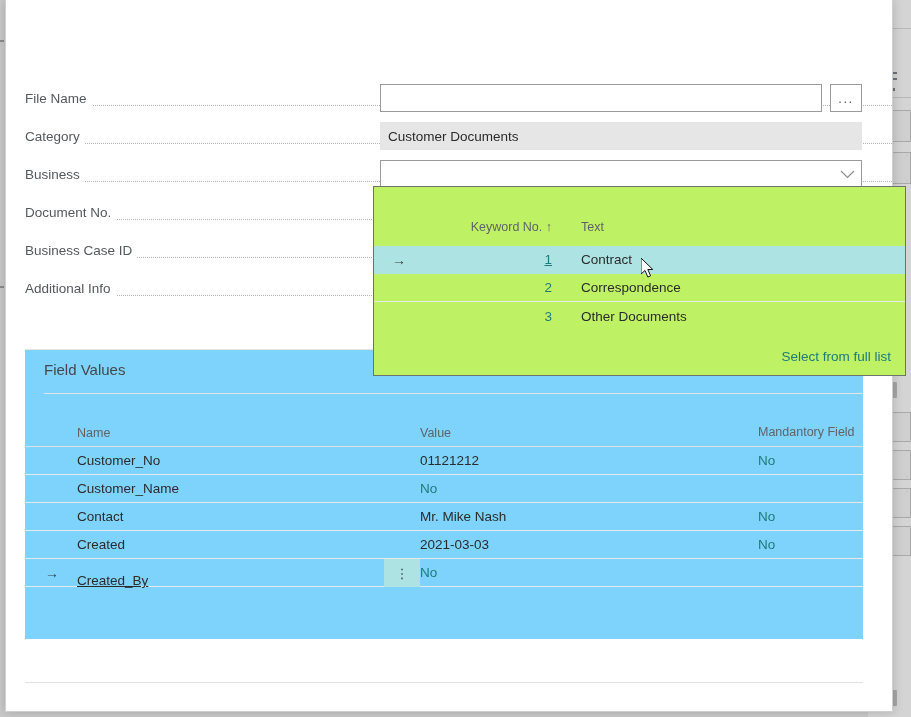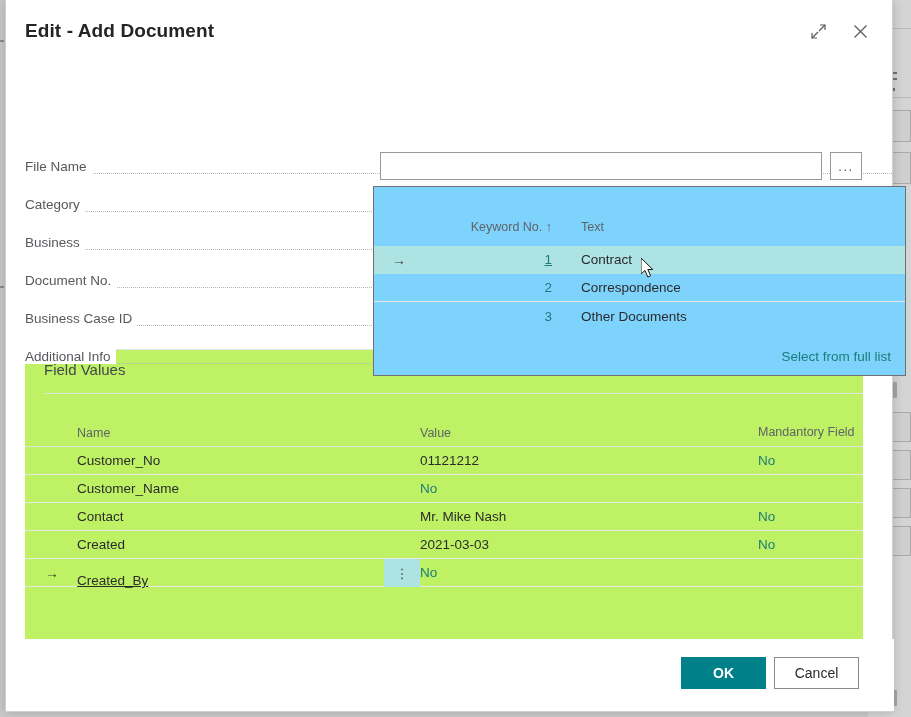--- a/index.html
+++ b/index.html
@@ -174,21 +174,21 @@
     align-items: center;
   }
 
   
   #dropdown {
     position: absolute;
     left: 373px;
     top: 186px;
     width: 533px;
     height: 190px;
-    background: #7dd3fc;
+    background: #bef264;
     border: 1px solid #707070;
     z-index: 50;
   }
   .dd-head {
     position: absolute;
     left: 0; right: 0;
     top: 27px;
     height: 26px;
     display: flex;
     align-items: center;
@@ -259,21 +259,21 @@
     pointer-events: none;
   }
 
   
   #fieldvalues {
     position: absolute;
     left: 19px;
     top: 349px;
     width: 838px;
     height: 290px;
-    background: #bef264;
+    background: #7dd3fc;
     border-top: 1px solid #e2e4e6;
   }
   .fv-title {
     position: absolute;
     left: 19px;
     top: 11px;
     font-size: 15px;
     color: #44484d;
   }
   .fv-sep {
@@ -401,39 +401,20 @@
   <div class="bd-box" style="left:880px; top:488px; width:31px; height:30px;"></div>
   <div class="bd-box" style="left:880px; top:526px; width:31px; height:30px;"></div>
   <div class="bd-scroll" style="left:888px; top:382px; width:9px; height:16px;"></div>
   <div class="bd-scroll" style="left:888px; top:690px; width:9px; height:16px;"></div>
   <div class="bd-dark" style="left:0px; top:40px; width:4px; height:2px; background:#8c8c8c;"></div>
   <div class="bd-dark" style="left:0px; top:286px; width:4px; height:2px; background:#8c8c8c;"></div>
 </div>
 
 <div id="modal">
 
-  <div class="titlebar">
-    <div class="title-text">Edit - Add Document</div>
-
-    <div class="tb-btn" id="btn-expand">
-      <svg width="17" height="17" viewBox="0 0 17 17" fill="none" stroke="#5a5a5a" stroke-width="1.2">
-        <path d="M10 2 L15 2 L15 7"></path>
-        <path d="M15 2 L9 8"></path>
-        <path d="M7 15 L2 15 L2 10"></path>
-        <path d="M2 15 L8 9"></path>
-      </svg>
-    </div>
-
-    <div class="tb-btn" id="btn-close">
-      <svg width="17" height="17" viewBox="0 0 17 17" fill="none" stroke="#5a5a5a" stroke-width="1.3">
-        <path d="M2.5 2.5 L14.5 14.5"></path>
-        <path d="M14.5 2.5 L2.5 14.5"></path>
-      </svg>
-    </div>
-  </div>
 
   <div class="form-area">
 
     <div class="form-row" style="top:81px;">
       <div class="leader"></div>
       <div class="fld-label">File Name</div>
       <div class="fld-control">
         <input class="txt-input" type="text" id="inp-file-name" placeholder="" style="">
       </div>
       <div class="ellipsis-btn">...</div>
@@ -522,24 +503,20 @@
         <div class="c-ind"></div>
         <div class="c-name">Created_By</div>
         <div class="cell-menu">⋮</div>
         <div class="c-mand">No</div>
       </div>
 
       <div class="fv-filler"></div>
     </div>
   </div>
 
-  <div id="footer">
-    <div class="btn" id="btn-ok">OK</div>
-    <div class="btn" id="btn-cancel">Cancel</div>
-  </div>
 
 </div>
 
 <div id="dropdown">
 
   <div class="dd-head">
     <div class="dd-col-no">Keyword No. ↑</div>
     <div class="dd-col-text">Text</div>
   </div>
 

